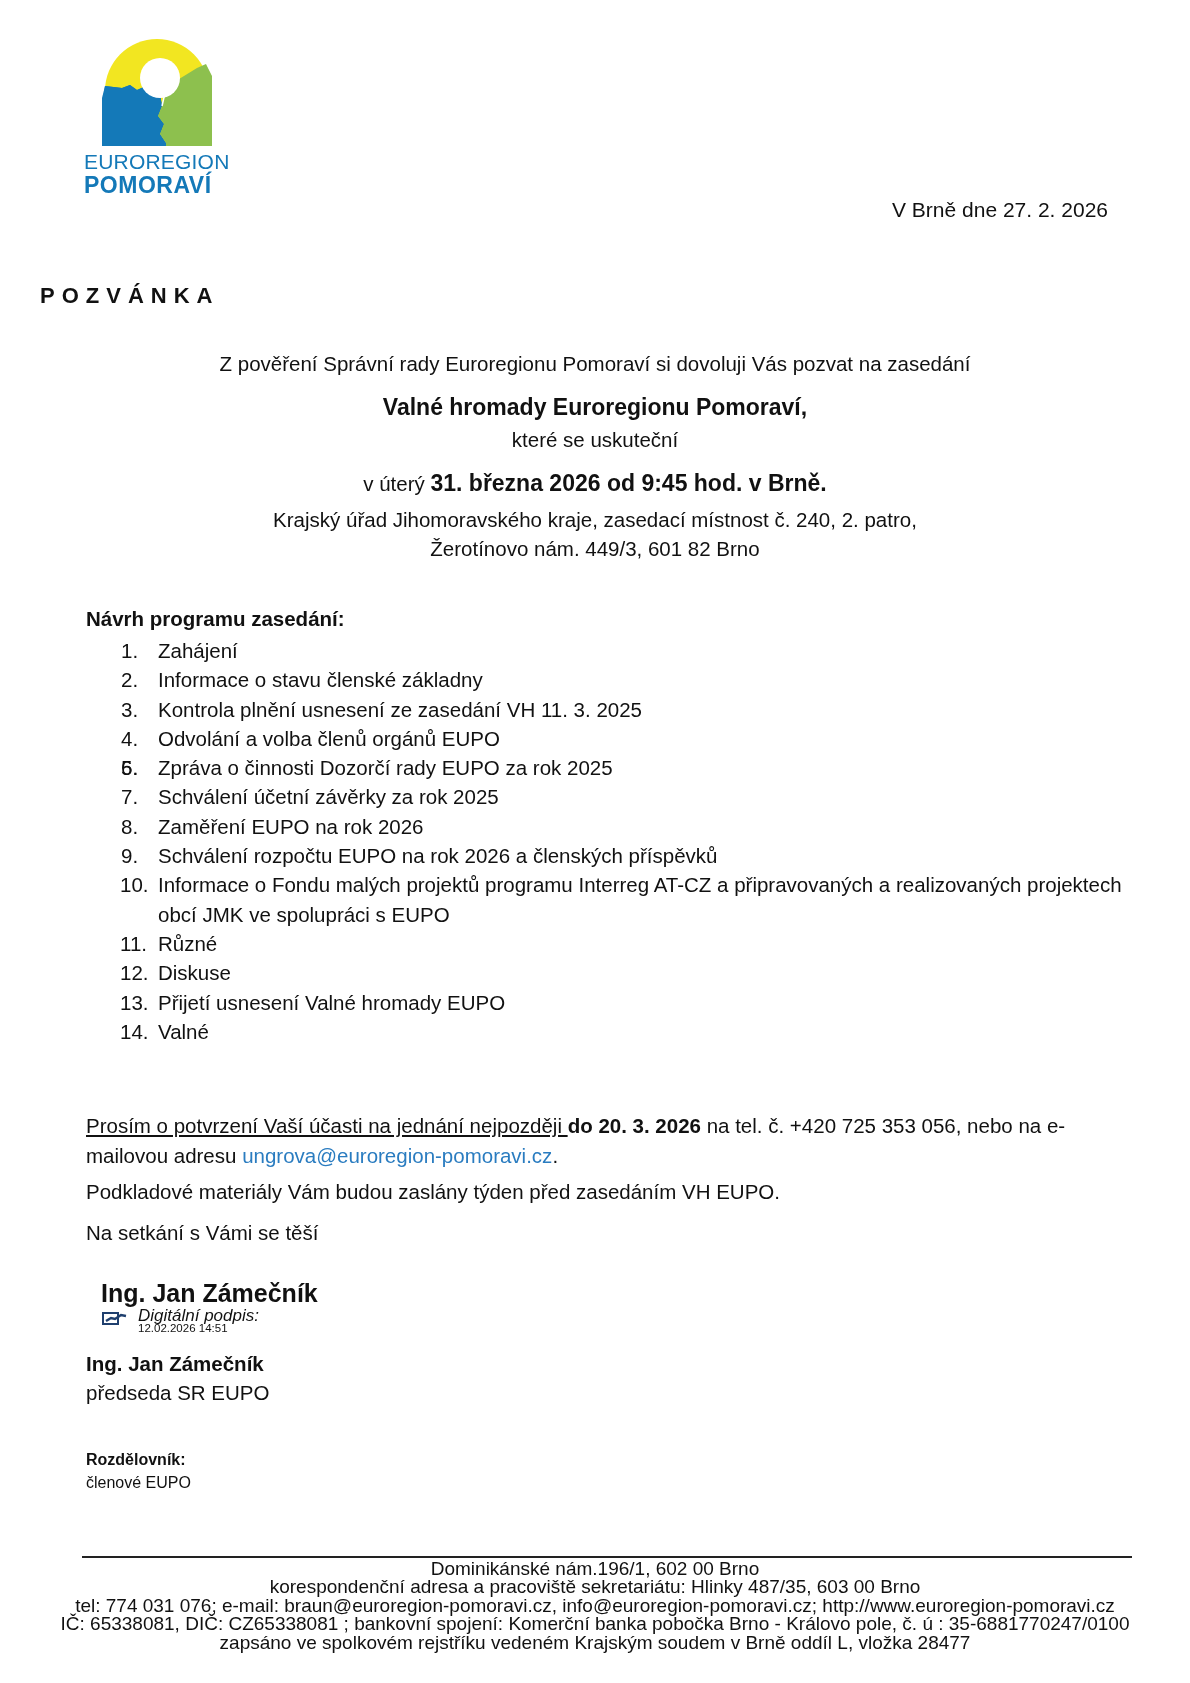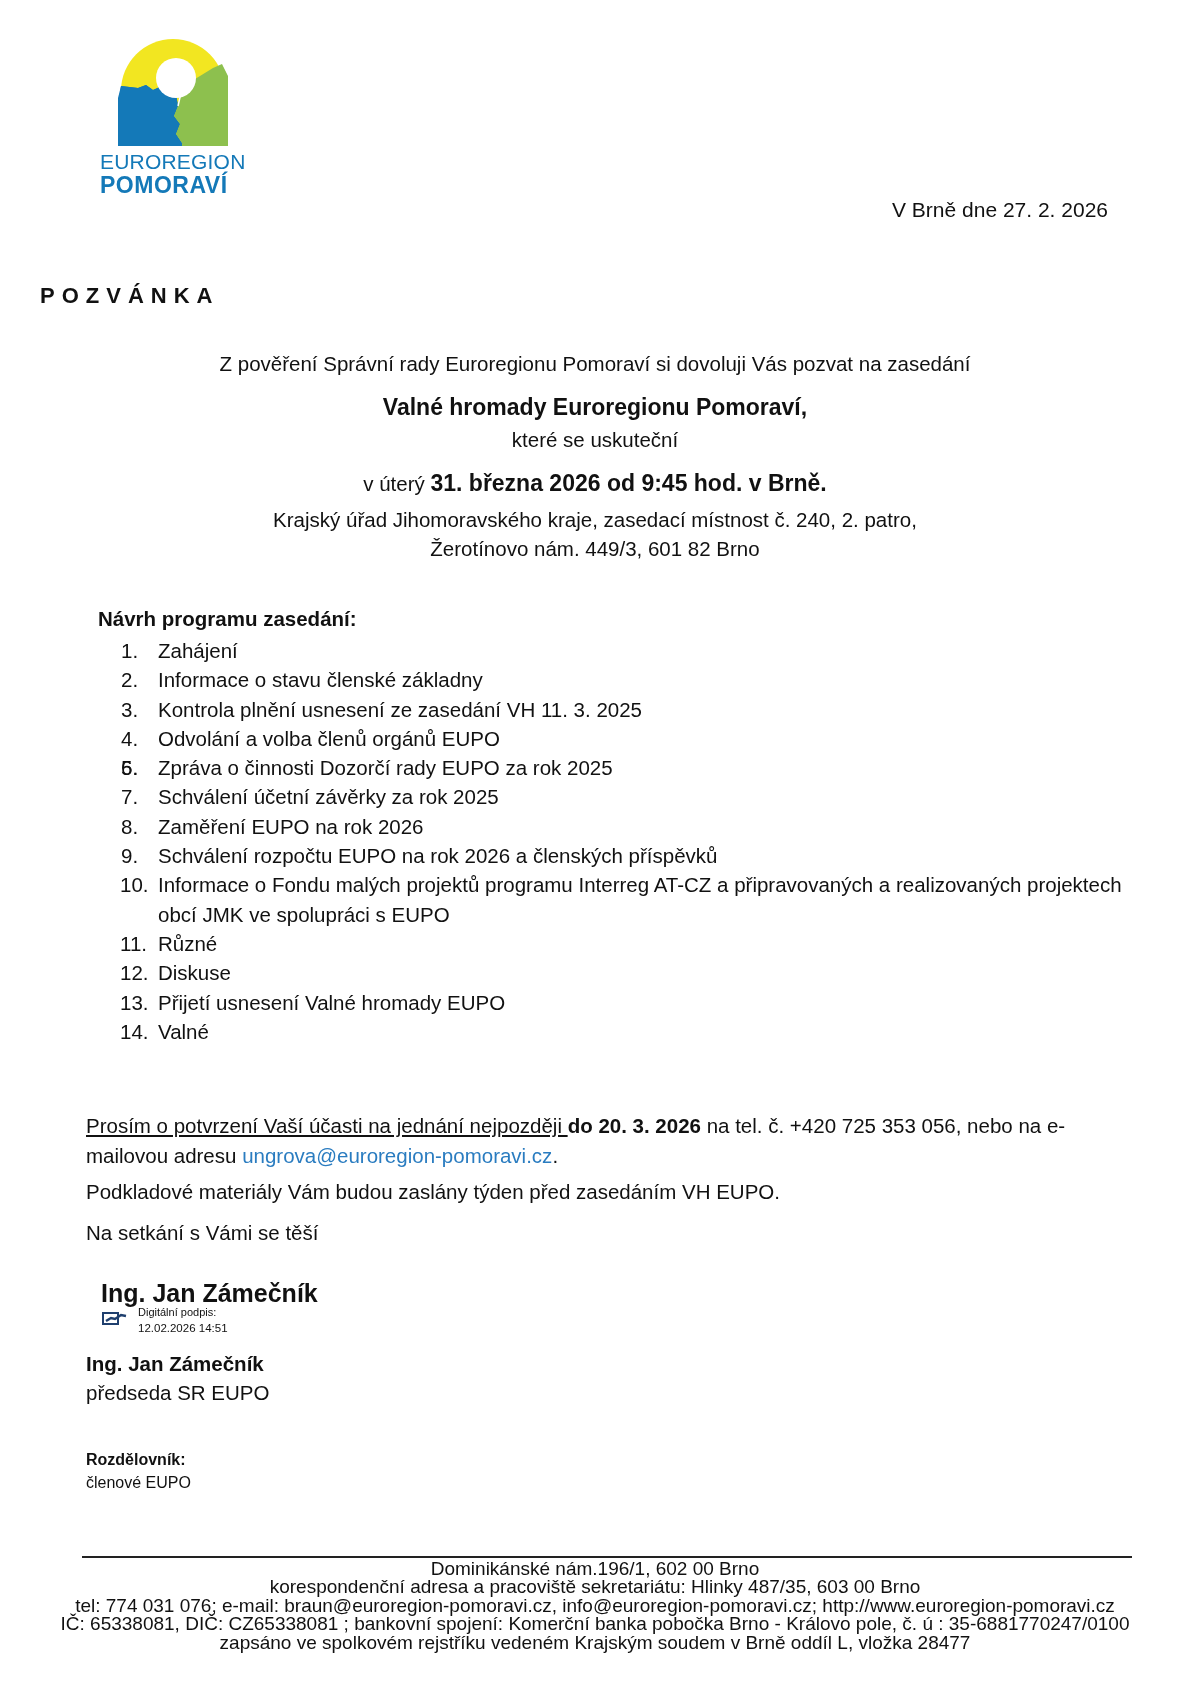--- a/index.html
+++ b/index.html
@@ -7,21 +7,21 @@
     body {
       position: relative;
       font-family: "Liberation Sans", "DejaVu Sans", sans-serif;
       color: #111111;
       overflow: hidden;
     }
     .abs { position: absolute; }
     .sans { font-family: "Liberation Sans", sans-serif; }
 
     
-    #logo { left: 100px; top: 34px; width: 146px; height: 160px; text-decoration: underline; }
+    #logo { left: 84px; top: 34px; width: 146px; height: 160px; text-decoration: underline; }
     #logo svg { position: absolute; left: 18px; top: 2px; }
     .logo-line1 {
       position: absolute; left: 0; top: 116px; width: 146px; text-align: left;
       color: #1479b8; font-size: 21px; letter-spacing: 0.2px; font-weight: normal;
       white-space: nowrap;
     }
     .logo-line2 {
       position: absolute; left: 0; top: 138px; width: 146px; text-align: left;
       color: #1479b8; font-size: 23px; font-weight: bold; letter-spacing: 0.5px;
       white-space: nowrap;
@@ -31,37 +31,37 @@
     .title { left: 0; width: 1190px; top: 283px; font-size: 22px; font-weight: bold; letter-spacing: 7px; padding-left: 40px; }
     .centered { left: 0; width: 1190px; text-align: center; font-size: 20.5px; white-space: nowrap; }
     .intro { top: 352px; }
     .vh-title { top: 394px; font-size: 23px; font-weight: bold; }
     .vh-sub { top: 428px; }
     .when { top: 470px; }
     .when .wbold { font-size: 23px; font-weight: bold; }
     .addr1 { top: 508px; }
     .addr2 { top: 537px; }
 
-    .prog-head { left: 86px; top: 607px; font-size: 20.5px; font-weight: bold; margin-left: 12px; }
+    .prog-head { left: 86px; top: 607px; font-size: 20.5px; font-weight: bold; }
     .agenda { left: 0; top: 636px; width: 1190px; list-style: none; }
     .agenda li { position: relative; font-size: 20.5px; line-height: 29.3px; padding-left: 158px; padding-right: 60px; }
     .agenda .num { position: absolute; left: 121px; width: 30px; }
     .agenda .num.two { left: 120px; }
     .agenda .txt { display: block; }
 
     .confirm { left: 86px; top: 1111px; width: 1030px; font-size: 20.5px; line-height: 29.5px; }
     .confirm .u { text-decoration: underline; }
     .confirm b { font-weight: bold; }
     .confirm a { color: #2a7cc0; text-decoration: none; }
     .materials { left: 86px; top: 1180px; font-size: 20.5px; }
     .greeting { left: 86px; top: 1221px; font-size: 20.5px; }
 
     .sig-name { left: 101px; top: 1279px; font-size: 25px; font-weight: bold; }
     .sig-icon { left: 102px; top: 1310px; }
-    .sig-label { left: 138px; top: 1306px; font-size: 11px; }
+    .sig-label { left: 138px; top: 1306px; font-size: 17px; font-style: italic; }
     .sig-date { left: 138px; top: 1322px; font-size: 11.5px; }
 
     .signer-name { left: 86px; top: 1352px; font-size: 20.5px; font-weight: bold; }
     .signer-role { left: 86px; top: 1381px; font-size: 20.5px; }
     .dist-head { left: 86px; top: 1451px; font-size: 16px; font-weight: bold; }
     .dist-val { left: 86px; top: 1474px; font-size: 16px; }
 
     .footer-line { left: 82px; top: 1556px; width: 1050px; height: 2px; background: #222; }
     .footer { left: 0; top: 1560px; width: 1190px; text-align: center; font-size: 19px; line-height: 18.4px; }
     .footer div { white-space: nowrap; }

